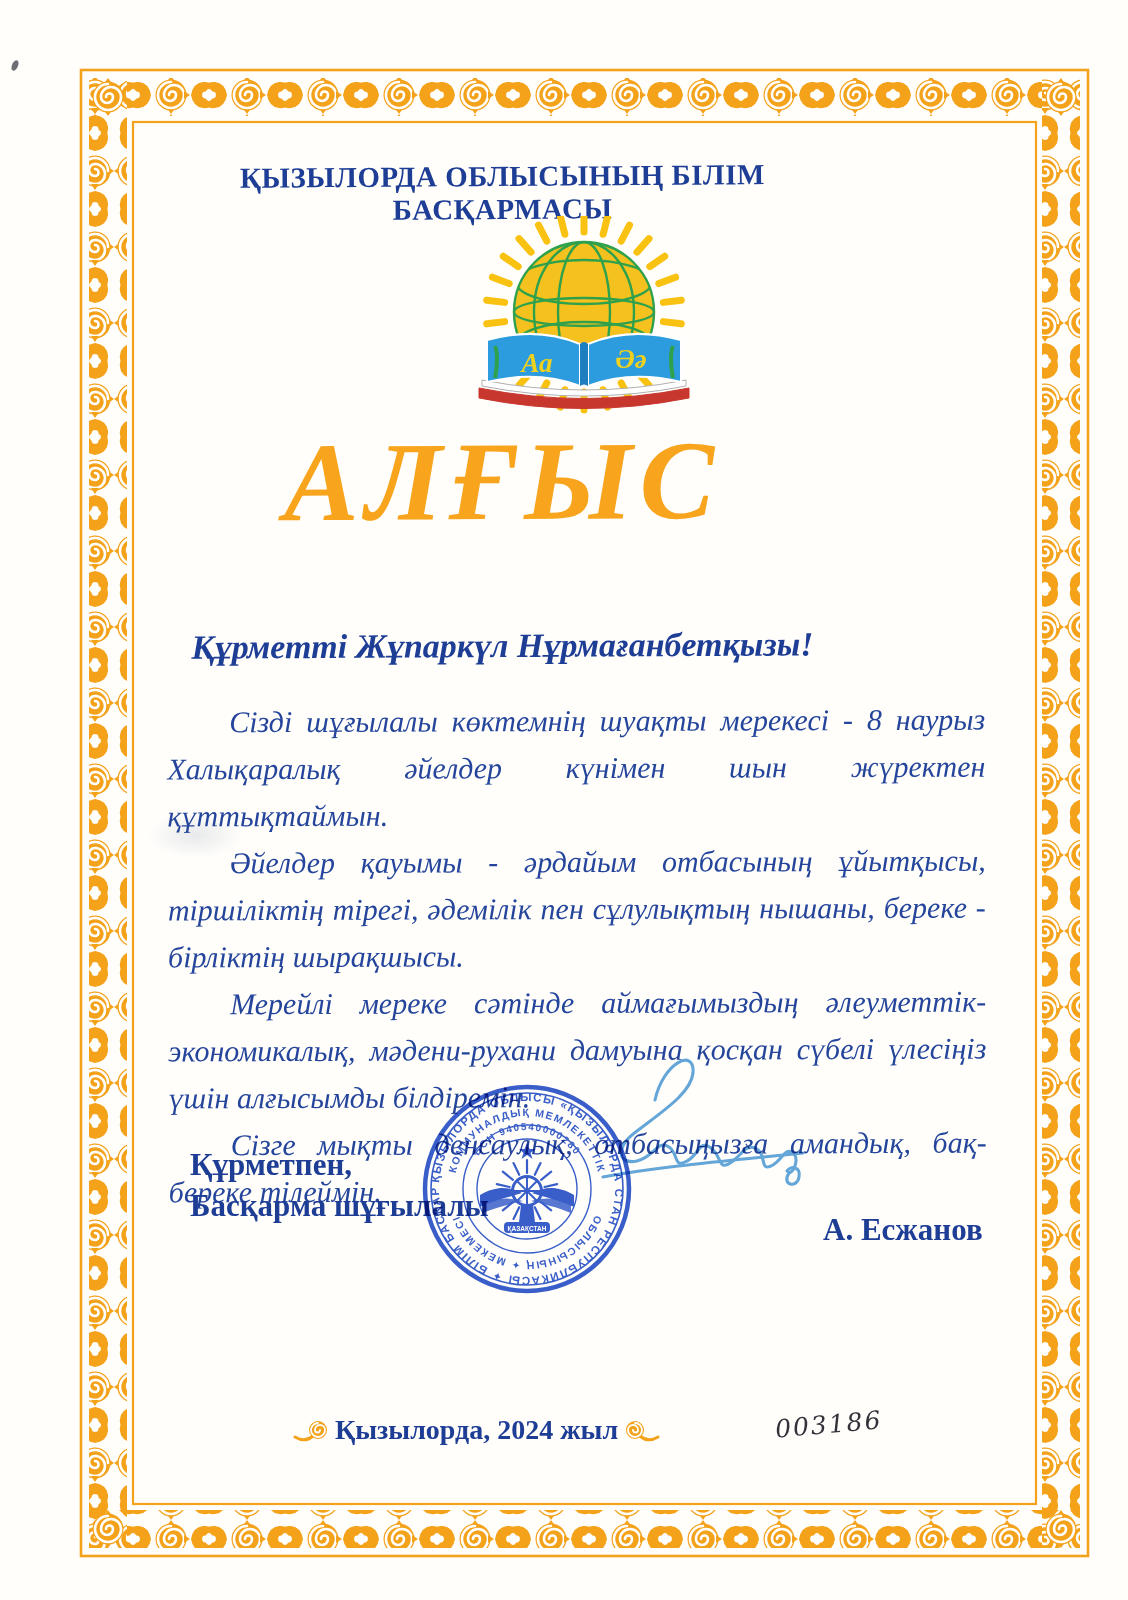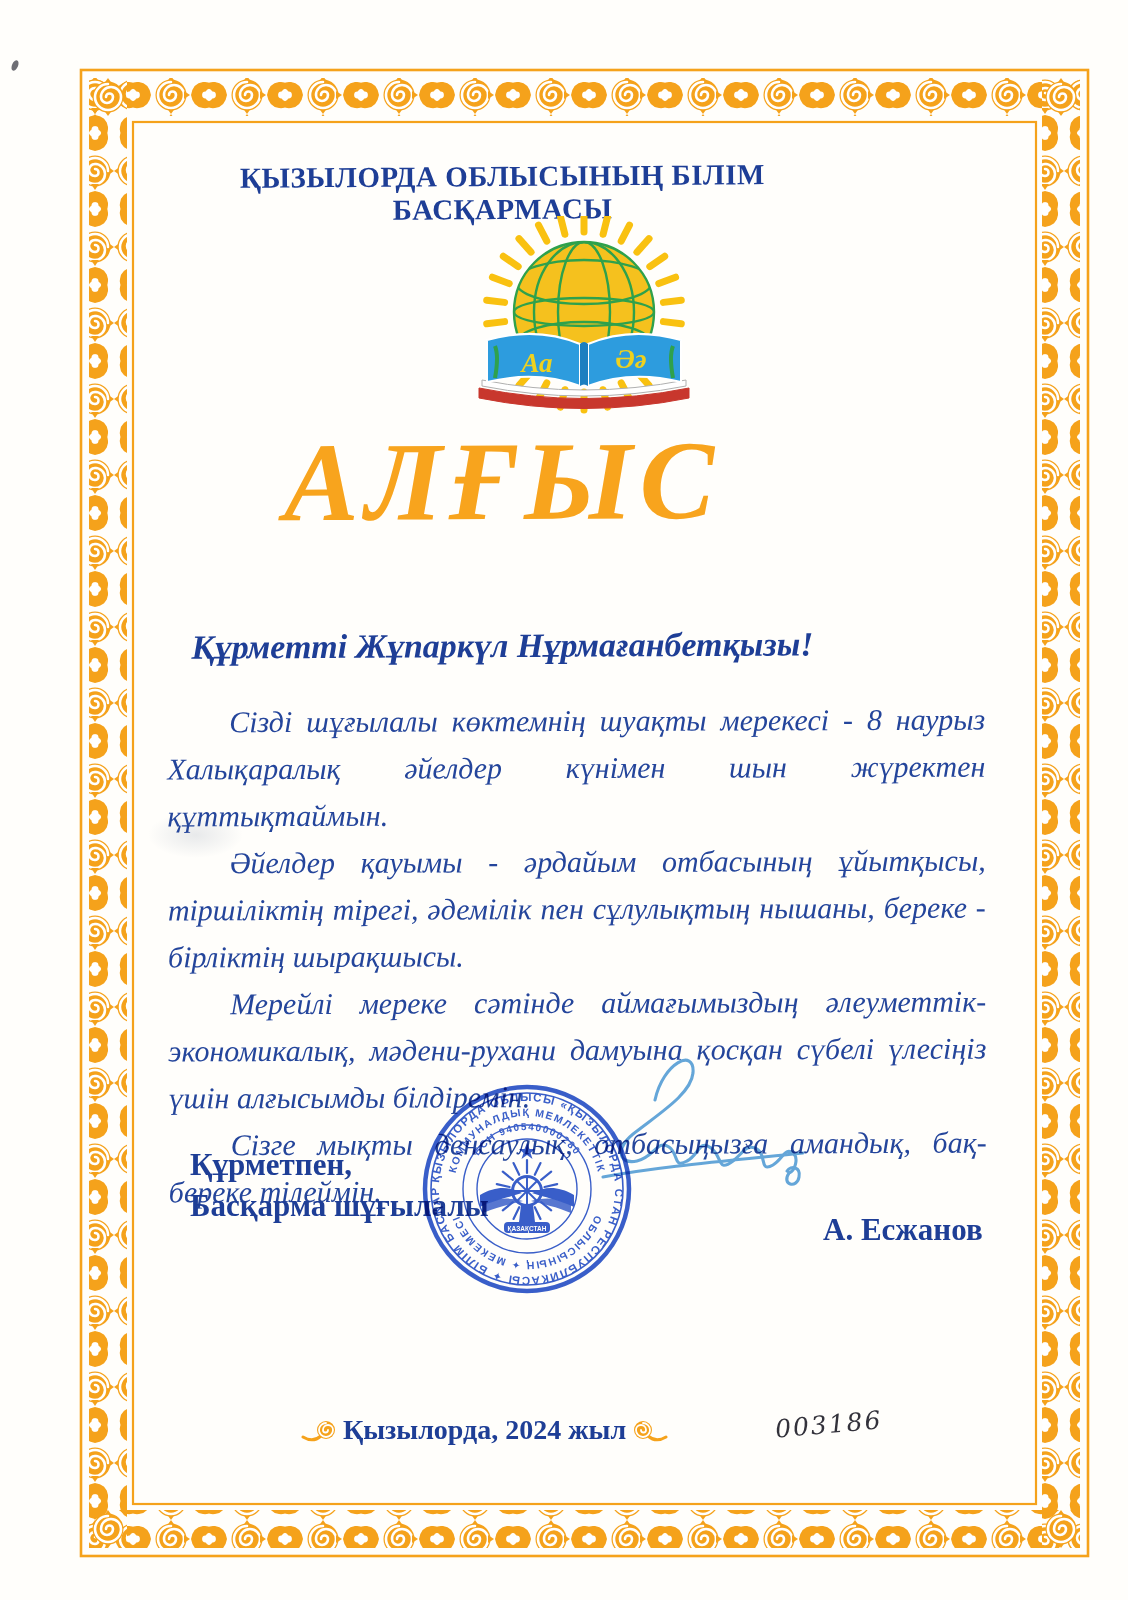--- a/index.html
+++ b/index.html
@@ -35,21 +35,21 @@
   .body-text p{margin:0;text-indent:62px;}
   .closing{
     position:absolute;left:57px;top:1022px;
     font-weight:bold;font-size:31px;color:#1E3E96;line-height:41px;
   }
   .sign-name{
     position:absolute;left:690px;top:1055px;width:220px;text-align:left;
     font-weight:bold;font-size:31px;color:#1E3E96;margin-top:35px;
   }
   .footer-line{
-    position:absolute;left:12px;top:1292px;width:100%;
+    position:absolute;left:4px;top:1292px;width:100%;
     display:flex;align-items:center;justify-content:center;gap:6px;
     transform:translateX(-30px);
   }
   .footer-text{
     font-weight:bold;font-size:28px;color:#1E3E96;white-space:nowrap;
   }
   .serial{
     position:absolute;left:642px;top:1288px;
     font-style:italic;font-size:25px;letter-spacing:2px;color:#33323B;
     transform:rotate(-5deg);font-family:"DejaVu Serif","Liberation Serif",serif;

